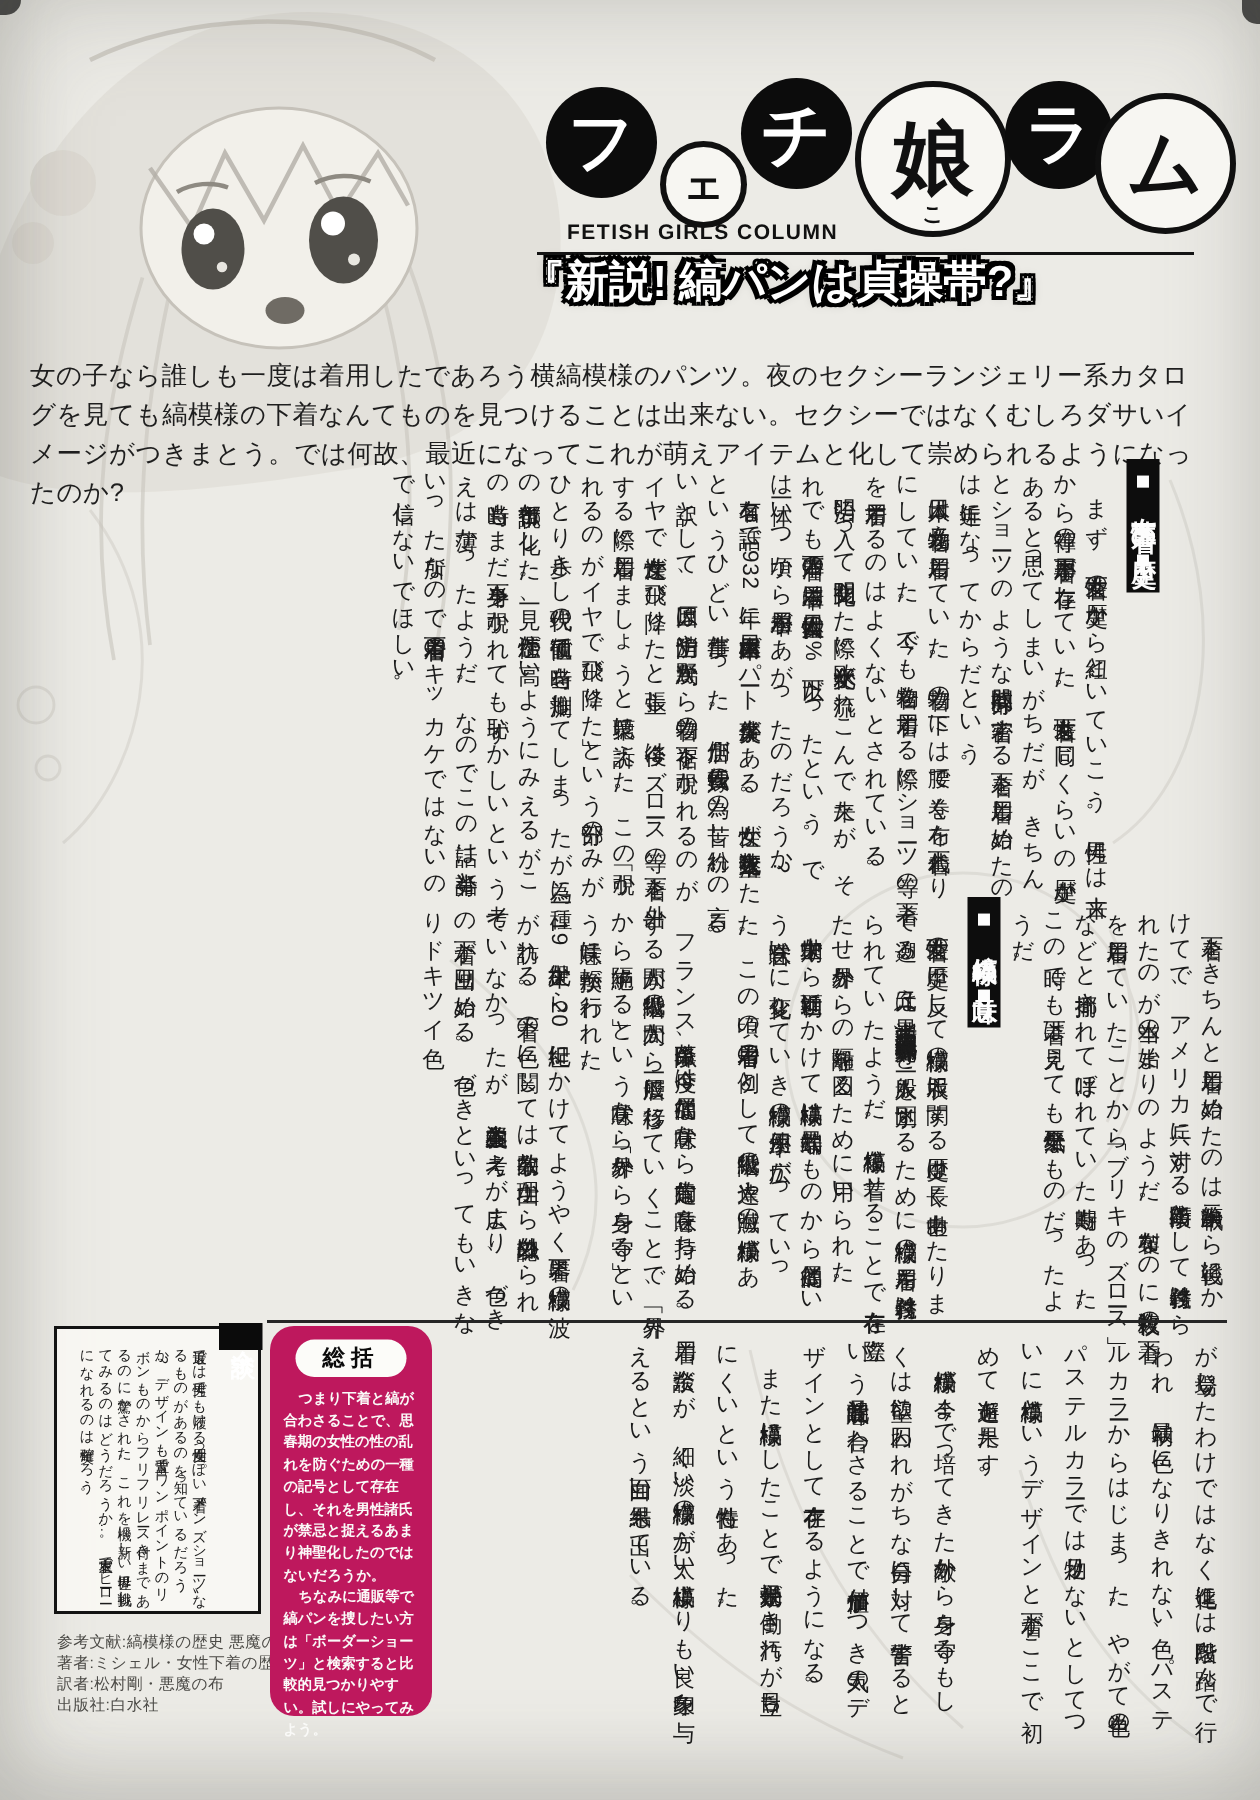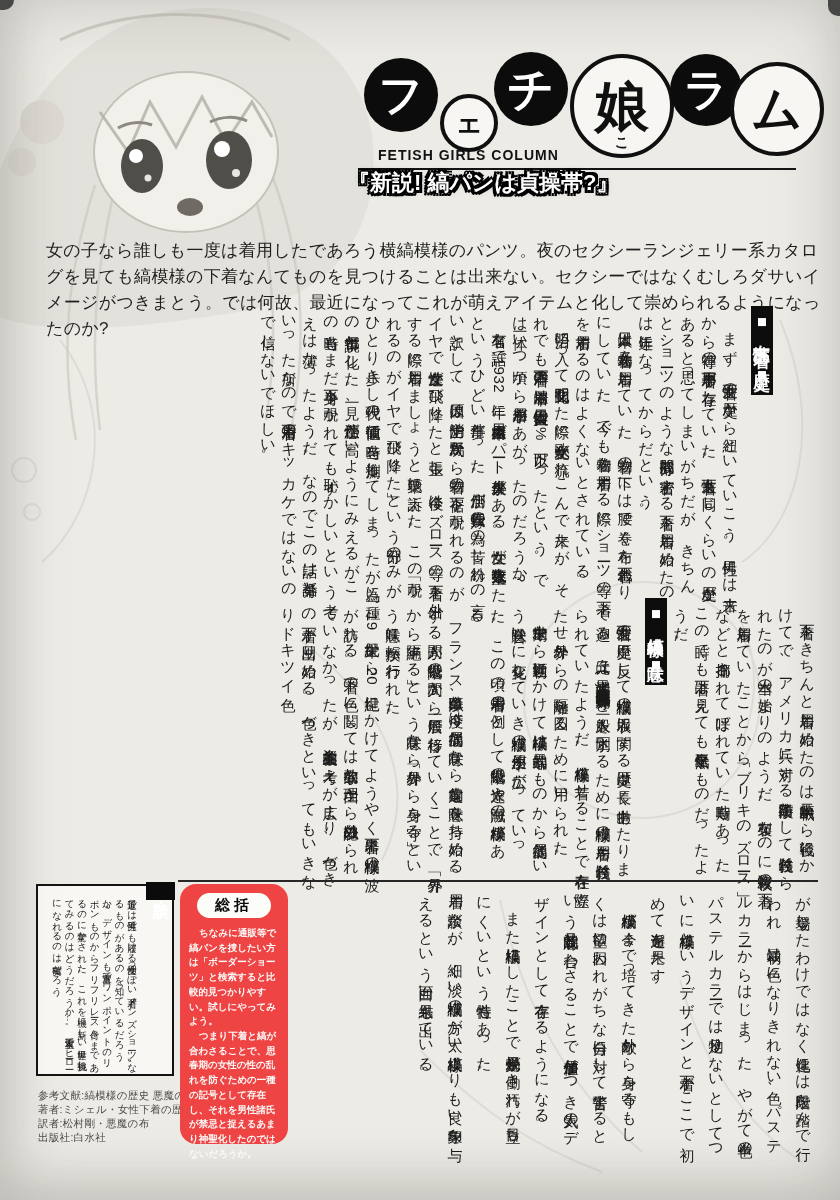--- a/index.html
+++ b/index.html
@@ -24,43 +24,43 @@
   .c3{left:494px;top:52px;width:74px;height:74px;font-size:46px;}
   .c4{left:570px;top:54px;width:96px;height:96px;font-size:54px;}
   .c5{left:670px;top:54px;width:72px;height:72px;font-size:44px;}
   .c6{left:730px;top:62px;width:86px;height:86px;font-size:50px;}
   .logo-en-wrap{position:absolute;left:358px;top:146px;width:438px;border-bottom:2.5px solid #141414;
       padding-bottom:4px;z-index:2;}
   .logo-en{font-size:14px;font-weight:bold;letter-spacing:1px;color:#111;padding-left:20px;}
 
   
   .headline{position:absolute;left:348px;top:168px;margin:0;width:480px;z-index:2;
-      font-size:22px;font-weight:bold;letter-spacing:0px;color:#fff;white-space:nowrap;
+      font-size:29px;font-weight:bold;letter-spacing:0px;color:#fff;white-space:nowrap;
       text-shadow:-3px -3px 0 #000,3px -3px 0 #000,-3px 3px 0 #000,3px 3px 0 #000,
                   -3px 0 0 #000,3px 0 0 #000,0 -3px 0 #000,0 3px 0 #000,0 0 7px rgba(0,0,0,.35);}
-  .intro{position:absolute;left:46px;top:238px;width:784px;margin:0;z-index:2;
+  .intro{position:absolute;left:20px;top:238px;width:784px;margin:0;z-index:2;
       font-size:17px;line-height:26px;letter-spacing:.3px;color:#1e1e1e;}
 
   
   .vband{position:absolute;z-index:2;writing-mode:vertical-rl;text-orientation:mixed;
       font-size:15px;line-height:21px;letter-spacing:.5px;color:#1b1b1b;}
   .vband p{margin:0;text-indent:15px;}
   .vband p.cont{text-indent:0;}
   .sec-header{margin-right:4px;margin-left:10px;}
   .sec-header span{background:#0d0d0d;color:#fdfdfd;font-weight:bold;font-size:16.5px;
       padding:6px 2px 10px;letter-spacing:2px;}
   .band1{left:30px;top:306px;width:747px;height:289px;}
   .band2{left:90px;top:598px;width:728px;height:285px;}
   .band3{left:294px;top:886px;width:524px;height:266px;line-height:29px;}
 
   .hrule{position:absolute;left:178px;top:880px;width:640px;border-top:2px solid #262626;z-index:2;}
 
   
   .soukatsu{position:absolute;left:180px;top:884px;width:108px;height:260px;z-index:3;
-      background:#ef4444;border-radius:16px;box-sizing:border-box;padding:42px 9px 8px;}
+      background:#be185d;border-radius:16px;box-sizing:border-box;padding:42px 9px 8px;}
   .soukatsu-tab{position:absolute;left:50%;top:9px;transform:translateX(-50%);
       background:#fcfcf9;color:#0b0b0b;border-radius:13px;width:74px;height:25px;
       display:flex;align-items:center;justify-content:center;font-size:15px;font-weight:bold;letter-spacing:4px;}
   .soukatsu p{margin:0;color:#fafaf8;font-size:9.5px;font-weight:bold;line-height:1.55;
       text-indent:10px;letter-spacing:0;}
 
   
   .yodan{position:absolute;left:36px;top:884px;width:138px;height:192px;z-index:3;
       border:2.5px solid #131313;background:rgba(251,250,246,.78);box-sizing:border-box;}
   .yodan-label{position:absolute;top:-4px;right:-3px;background:#0b0b0b;color:#fff;
@@ -170,22 +170,22 @@
 
   <section class="vband band3">
     <p class="cont">が登場したわけではなく進化には段階を踏んで行われ、最初は色になりきれない色、パステルカラーからはじまった。やがて単色のパステルカラーでは物足りないとしてついに縞模様というデザインと下着がここで初めて邂逅を果たす。</p>
     <p>縞模様が今まで培ってきた外敵から身を守るもしくは欲望に囚われがちな自分に対して警告するという記号的意味と合わさることで付加価値がつき人気のデザインとして存在するようになる。</p>
     <p>また縞模様にしたことで視覚効果が働き汚れが目立ちにくいという特性もあった。</p>
     <p>余談だが、細く淡い縞模様の方が太い縞模様よりも良い印象を与えるという面白い結果も出ている。</p>
   </section>
 
   <aside class="soukatsu">
     <div class="soukatsu-tab">総括</div>
+    <p>つまり下着と縞が合わさることで、思春期の女性の性の乱れを防ぐための一種の記号として存在し、それを男性諸氏が禁忌と捉えるあまり神聖化したのではないだろうか。</p>
     <p>ちなみに通販等で縞パンを捜したい方は「ボーダーショーツ」と検索すると比較的見つかりやすい。試しにやってみよう。</p>
-    <p>つまり下着と縞が合わさることで、思春期の女性の性の乱れを防ぐための一種の記号として存在し、それを男性諸氏が禁忌と捉えるあまり神聖化したのではないだろうか。</p>
   </aside>
 
   <aside class="yodan">
     <div class="yodan-label">余談</div>
     <div class="yodan-text">最近では男性でも履ける女性用っぽい下着〝メンズショーツ〟なるものがあるのを知っているだろうか? デザインも豊富でワンポイントのリボンものからフリフリレース付きまであるのに驚かされた。これを機に新しい世界に挑戦してみるのはどうだろうか…。更衣室でヒーローになれるのは確実だろう。</div>
   </aside>
 
   <div class="refs">
     <div>参考文献:縞模様の歴史 悪魔の布</div>
     <div>著者:ミシェル・女性下着の歴史</div>

